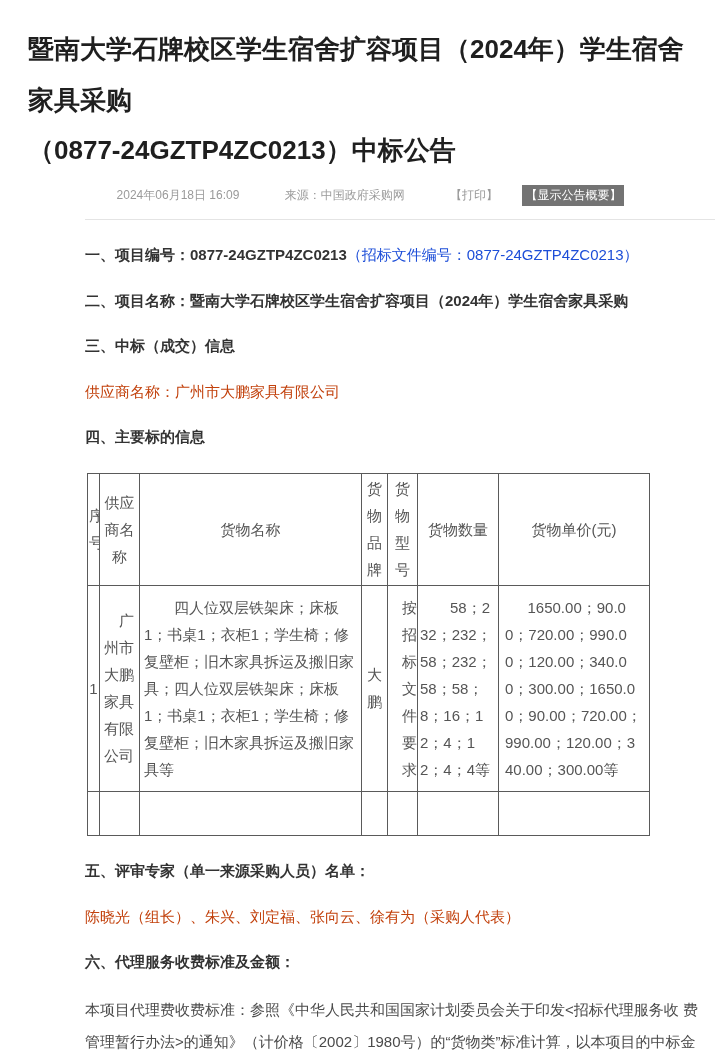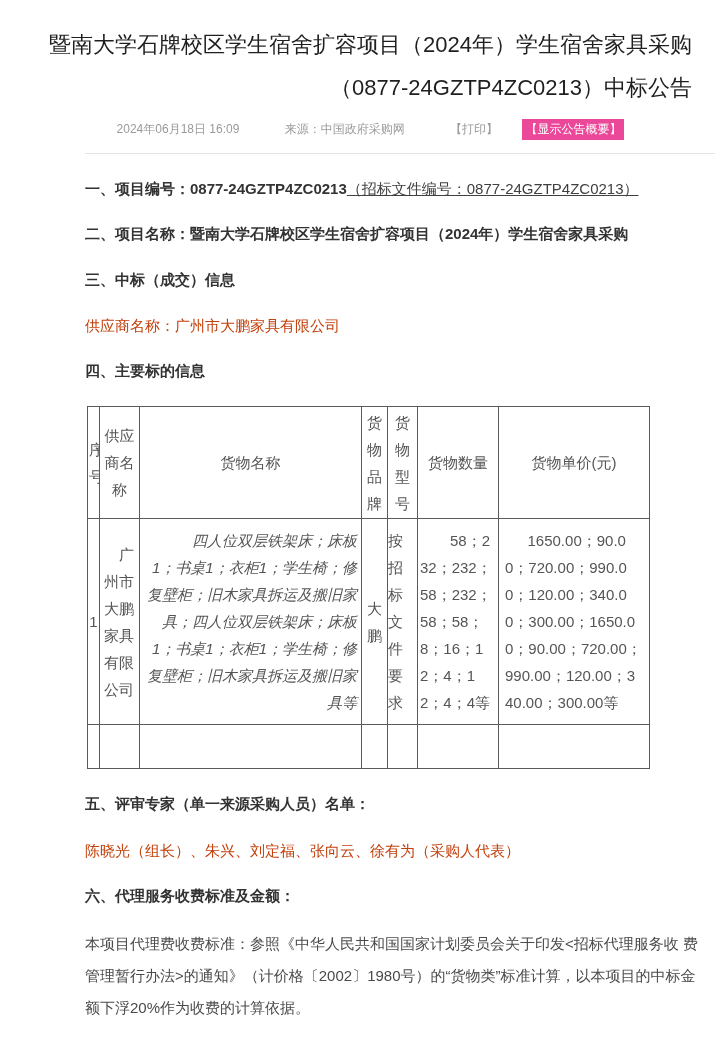--- a/index.html
+++ b/index.html
@@ -9,39 +9,39 @@
     min-height: 1058px;
     font-family: "Liberation Sans", "DejaVu Sans", sans-serif;
     color: #4a4a4a;
     margin: 0 auto;
   }
   .page { width: 720px; padding-bottom: 22px; }
 
   
   .title {
     margin: 24px 28px 0;
-    text-align: right;
-    font-size: 22px;
-    font-weight: normal;
+    text-align: left;
+    font-size: 26px;
+    font-weight: bold;
     color: #1f1f1f;
     line-height: 1.95;
   }
 
   
   .meta {
     margin-top: 9px;
     text-align: center;
     font-size: 12px;
     color: #9a9a9a;
     line-height: 20px;
   }
   .meta > span { margin: 0 21px; }
   .summary-btn {
     display: inline-block;
-    background: #ec4899;
+    background: #737373;
     color: #fff;
     font-size: 12px;
     padding: 2px 3px;
     border: none;
     font-family: inherit;
     cursor: pointer;
     vertical-align: middle;
   }
   .divider {
     margin: 13px 5px 0 85px;
@@ -51,21 +51,21 @@
 
   
   .content { padding: 0 18px 0 85px; font-size: 15px; }
   .sec-heading {
     margin-top: 25px;
     font-weight: bold;
     color: #333;
     font-size: 15px;
     line-height: 1.35;
   }
-  .sec-heading .normal-part { font-weight: normal; color: #404040; text-decoration: underline; }
+  .sec-heading .normal-part { font-weight: normal; color: #1d4ed8; }
   .body-line {
     margin-top: 26px;
     color: #c2410c;
     font-size: 15px;
     line-height: 1.35;
   }
   .para {
     margin-top: 22px;
     color: #4a4a4a;
     font-size: 15px;
@@ -89,23 +89,23 @@
     vertical-align: middle;
     overflow: hidden;
     word-break: break-all;
   }
   tr.header-row { height: 112px; }
   tr.header-row th { text-align: center; padding: 0 1px; }
   tr.data-row { height: 188px; }
   tr.empty-row { height: 44px; }
   td.cell-seq { text-align: center; padding: 0; }
   td.cell-supplier { text-align: left; padding: 16px 4px; text-indent: 1em; }
-  td.cell-goods-name { text-align: right; padding: 0 4px; text-indent: 2em; font-style: italic; }
+  td.cell-goods-name { text-align: left; padding: 0 4px; text-indent: 2em; }
   td.cell-brand { text-align: center; padding: 0 1px; }
-  td.cell-model { text-align: left; padding: 0; margin-left: 8px; }
+  td.cell-model { text-align: right; padding: 0; margin-left: 8px; }
   td.cell-qty { text-align: left; padding: 0 2px; text-indent: 2em; }
   td.cell-price { text-align: left; padding: 8px 6px; text-indent: 1.5em; }
 </style>
 </head>
 <body>
 
 <div class="page">
 
   <div class="title">
     <div>暨南大学石牌校区学生宿舍扩容项目（2024年）学生宿舍家具采购</div>

